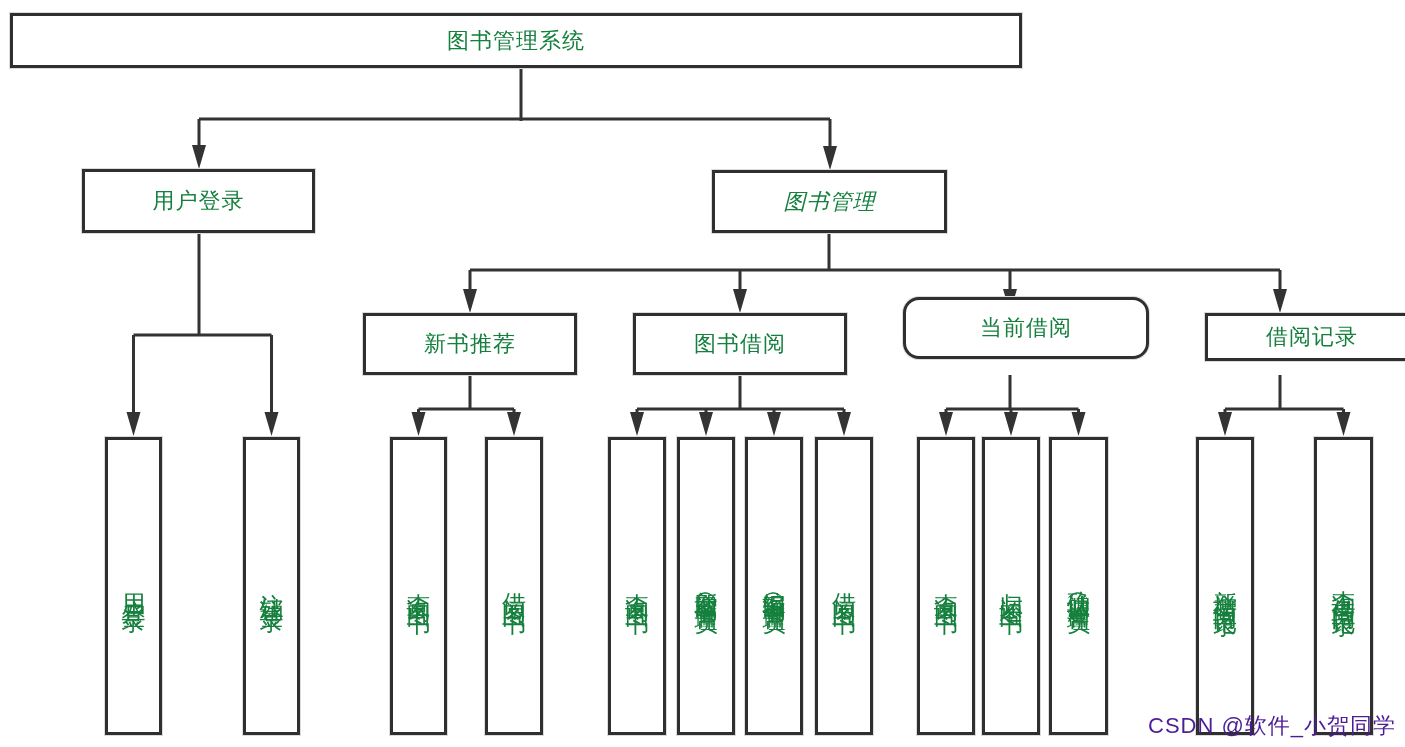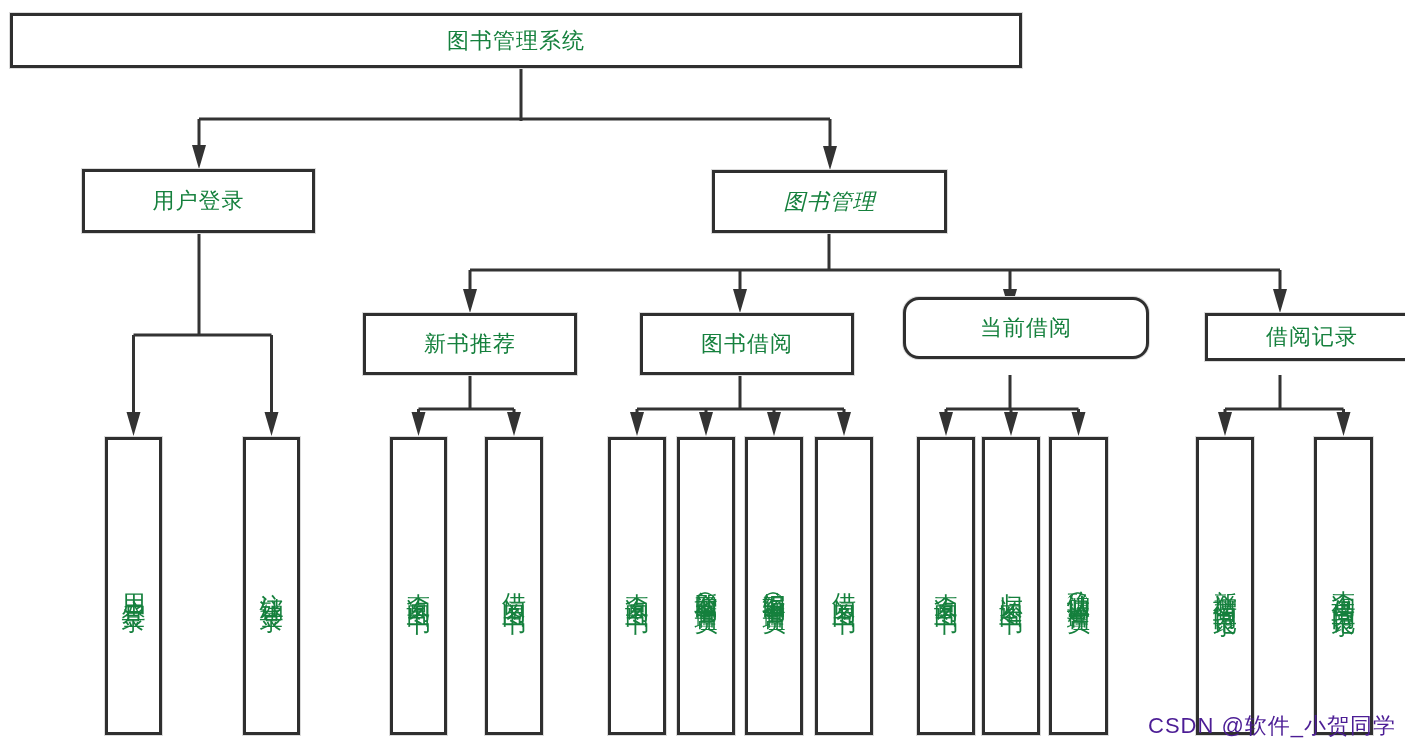--- a/index.html
+++ b/index.html
@@ -125,21 +125,21 @@
   <div class="box" style="left:82px; top:169px; width:233px; height:64px;">
     <span class="h-label">用户登录</span>
   </div>
   <div class="box" style="left:712px; top:170px; width:235px; height:63px;font-style:italic;">
     <span class="h-label">图书管理</span>
   </div>
 
   <div class="box" style="left:363px; top:313px; width:214px; height:62px;">
     <span class="h-label">新书推荐</span>
   </div>
-  <div class="box" style="left:633px; top:313px; width:214px; height:62px;margin-left:7px;">
+  <div class="box" style="left:633px; top:313px; width:214px; height:62px;">
     <span class="h-label">图书借阅</span>
   </div>
   <div class="box" style="left:903px; top:297px; width:246px; height:62px;border-radius:16px;">
     <span class="h-label">当前借阅</span>
   </div>
   <div class="box" style="left:1205px; top:313px; width:214px; height:48px;">
     <span class="h-label">借阅记录</span>
   </div>
 
   <div class="box" style="left:105px; top:437px; width:57px; height:298px;">

